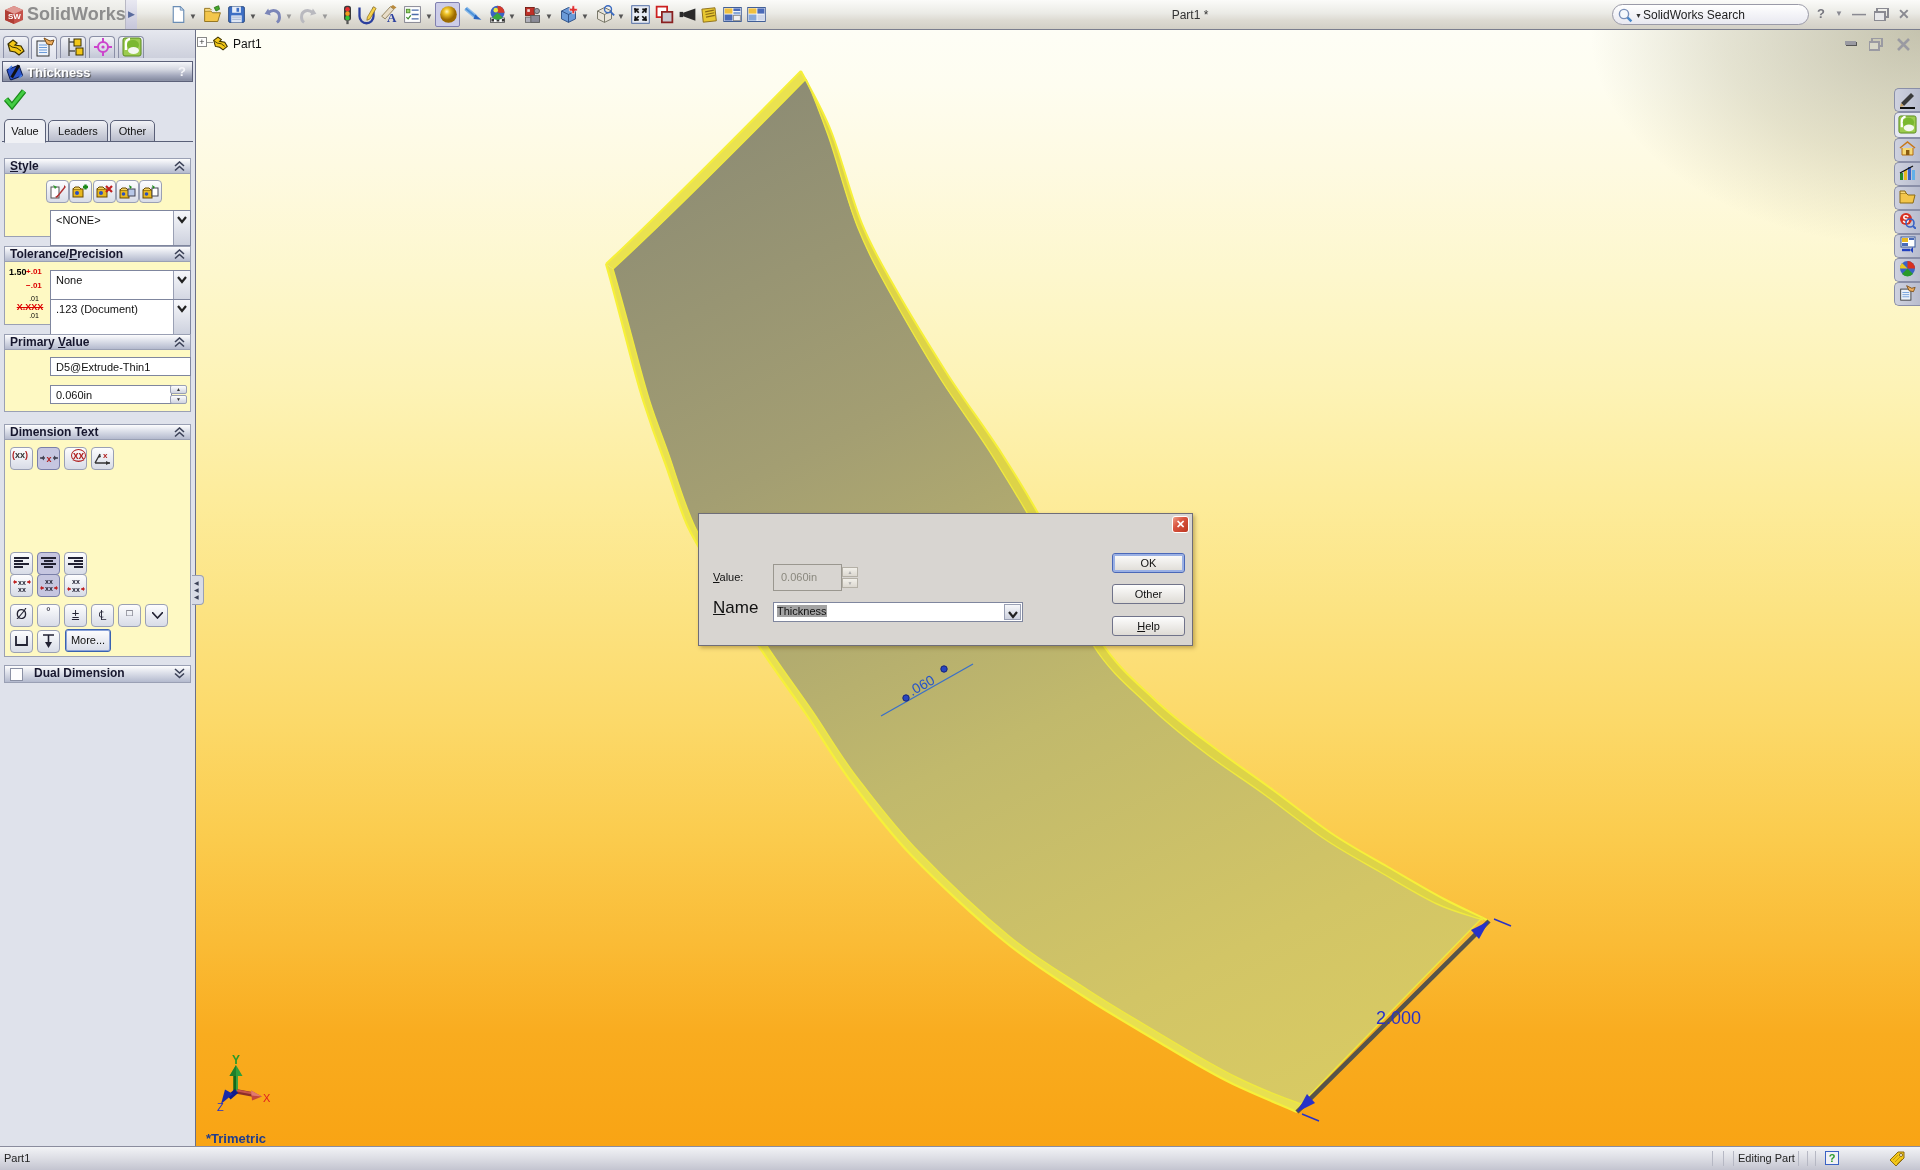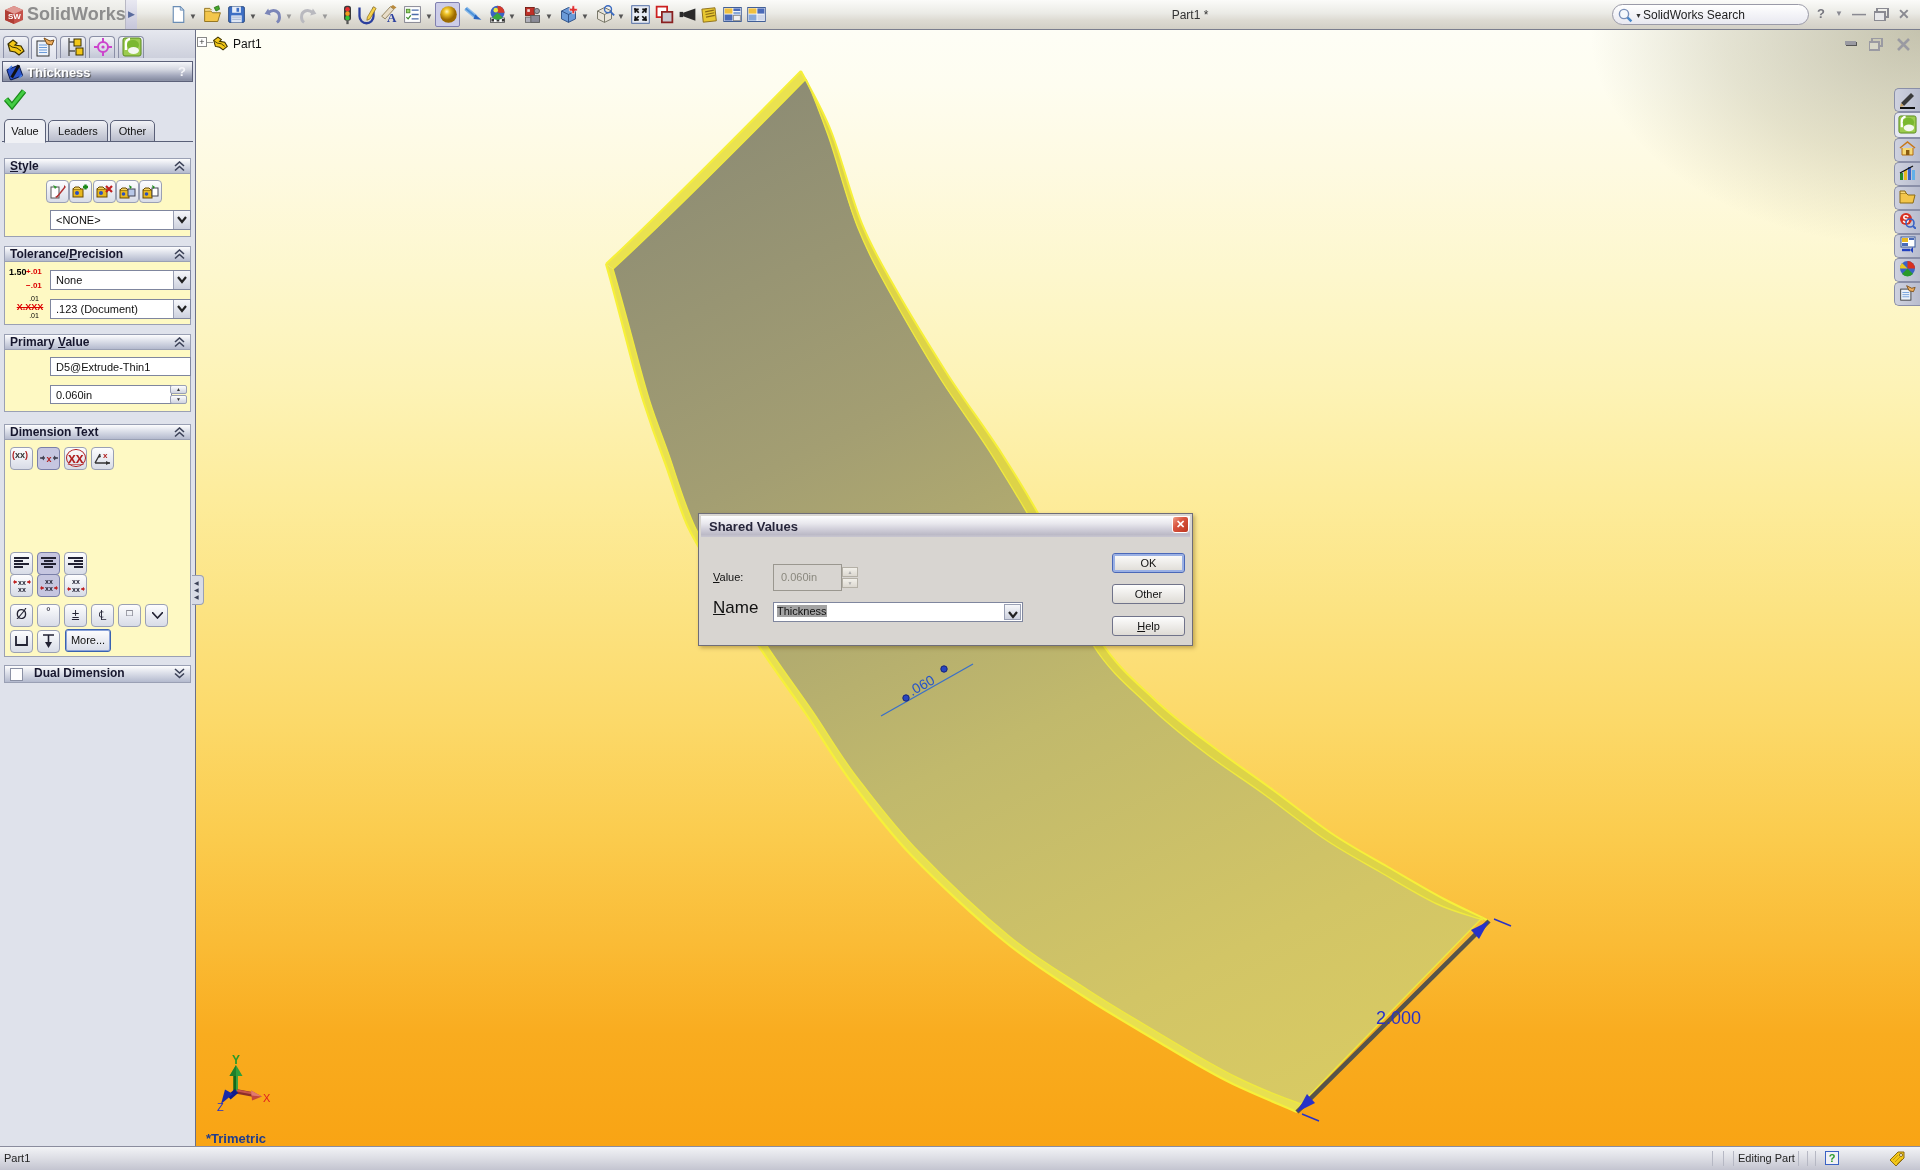--- a/index.html
+++ b/index.html
@@ -26,21 +26,21 @@
 .pmtab { position:absolute; top:6px; width:26px; height:22px; border:1px solid #8a8fa6; border-bottom:none; border-radius:4px 4px 0 0; background:linear-gradient(180deg,#f2f3f7,#c3c7d6); }
 .pmtab.sel { background:linear-gradient(180deg,#f6f7fa,#dfe2ec); height:23px; }
 #pmheader { left:2px; top:31px; width:191px; height:21px; background:linear-gradient(180deg,#f6f7fa 0%,#d3d6e0 40%,#a3a8bc 72%,#878da2 95%,#9298ac 100%); border:1px solid #5c6179; }
 #pmheader .t { position:absolute; left:24px; top:3px; color:#fff; font-weight:bold; font-size:13px; text-shadow:1px 1px 1px #555; }
 #pmheader .q { position:absolute; right:6px; top:2px; color:#f4f4f8; font-weight:bold; font-size:13px; }
 .sect { position:absolute; left:4px; width:187px; border:1px solid #9aa0b4; background:#fef9c3; }
 .sect-h { position:relative; height:15px; background:linear-gradient(180deg,#fdfdfe 0%,#d4d8e4 55%,#b4bace 100%); border-bottom:1px solid #9aa0b4; font-size:12px; font-weight:bold; color:#17172e; padding-left:5px; line-height:15px; }
 .chev { position:absolute; right:5px; top:2px; }
 .sbtn { position:absolute; width:23px; height:23px; background:linear-gradient(180deg,#fdfdfe,#d8dce7); border:1px solid #9aa0b4; border-radius:4px; }
 .sbtn.sel { background:#c6c6e0; border-color:#7a7fa8; }
-.combo { position:absolute; height:20px; background:#fff; border:1px solid #7f869e; font-size:11px; color:#111;padding-left:12px; }
+.combo { position:absolute; height:36px; background:#fff; border:1px solid #7f869e; font-size:11px; color:#111;padding-left:12px; }
 .combo .ct { position:absolute; left:5px; top:3px; white-space:nowrap; }
 .combo .ca { position:absolute; right:0; top:0; bottom:0; width:17px; background:linear-gradient(180deg,#f6f7fa,#cdd1de); border-left:1px solid #9aa0b4; text-align:center; }
 .ca svg { margin-top:5px; }
 .tfield { position:absolute; height:19px; background:#fff; border:1px solid #7f869e; font-size:11px; color:#111; }
 .tfield .ct { position:absolute; left:5px; top:3px; white-space:nowrap; }
 
 #viewport { left:196px; top:30px; width:1724px; height:1116px;
   background:linear-gradient(180deg,#fefef6 0%,#fefdf0 5%,#fefae2 12%,#fdf7cd 22%,#fdf3b6 32%,#fdec9b 42%,#fce382 52%,#fcd969 62%,#fbcc4e 72%,#fabb35 82%,#f9ac1f 90%,#f9a414 100%);
 }
 #scene { left:196px; top:30px; width:1724px; height:1116px; }
@@ -378,21 +378,21 @@
   <div class="sbtn" style="left:5px;top:22px"></div>
   <div class="sbtn sel" style="left:32px;top:22px"></div>
   <div class="sbtn" style="left:59px;top:22px"></div>
   <div class="sbtn" style="left:86px;top:22px"></div>
   <div class="abs" style="left:7px;top:25px;width:20px;font-size:9px;color:#b02020;font-weight:bold">(<span style="color:#333">xx</span>)</div>
   <svg class="abs" style="left:35px;top:27px" width="18" height="12" viewBox="0 0 18 12">
         <path d="M0 6h5M13 6h5" stroke="#445" stroke-width="1.6"></path>
         <path d="M5 6L1 6m0 0l3-2.5v5zM13 6l4 0m0 0l-3-2.5v5z" fill="#445"></path>
         <text x="6.5" y="9.5" font-size="9" fill="#b02020" font-weight="bold" font-family="Liberation Sans">x</text>
       </svg>
-  <div class="abs" style="left:61px;top:25px;width:20px;text-align:left;font-size:14px;color:#b02020;font-weight:bold"><span style="border:1.4px solid #b02020;border-radius:50%;padding:0 1px">x̲x̲</span></div>
+  <div class="abs" style="left:61px;top:25px;width:20px;text-align:right;font-size:10px;color:#b02020;font-weight:bold"><span style="border:1.4px solid #b02020;border-radius:50%;padding:0 1px">x̲x̲</span></div>
   <svg class="abs" style="left:89px;top:25px" width="18" height="16" viewBox="0 0 18 16">
         <path d="M1 13h15M1 13l5-9" stroke="#333" stroke-width="1.4"></path>
         <path d="M16 13l-4-2v4zM6 4L4 8l3-1z" fill="#333"></path>
         <text x="9" y="8" font-size="8" fill="#b02020" font-weight="bold" font-family="Liberation Sans">x</text>
       </svg>
   <div class="sbtn" style="left:5px;top:127px"></div>
   <div class="sbtn sel" style="left:32px;top:127px"></div>
   <div class="sbtn" style="left:59px;top:127px"></div>
   <svg class="abs" style="left:9px;top:132px" width="15" height="13" viewBox="0 0 15 13">
         <path d="M0 1h15M0 4h9M0 7h15M0 10h9" stroke="#223" stroke-width="2"></path>
@@ -592,23 +592,20 @@
     <path d="M8.5 1a7.5 7.5 0 017.5 7.5H8.5z" fill="#d83020"></path>
     <path d="M8.5 8.5L14 14a7.5 7.5 0 01-11 0z" fill="#2a9a2a"></path>
     <path d="M1 8.5h7.5L3 3a7.5 7.5 0 00-2 5.5z" fill="#e8c820"></path>
   </svg>
 <svg class="abs" style="left:1899px;top:284px" width="17" height="17" viewBox="0 0 20 20">
     <rect x="2" y="6" width="12" height="13" fill="#ecf2fa" stroke="#333"></rect>
     <path d="M4 10h8M4 12.5h8M4 15h8" stroke="#6a9ad8"></path>
     <path d="M9 2l6 3 4-1-2 5-5-1z" fill="#f0b060" stroke="#7a4a10"></path>
   </svg>
 <div class="abs" id="dialog">
- <div id="dlg-title">
-      <div class="t">Shared Values</div>
-    </div>
  <div id="dlg-close">✕</div>
  <div class="abs" style="left:14px;top:57px;font-size:11px;color:#111"><span style="text-decoration:underline">V</span>alue:</div>
  <div class="abs" style="left:74px;top:50px;width:69px;height:27px;background:#d8d5d1;border:1px solid #9a978f;font-size:11px;color:#8a887e;line-height:25px;padding-left:7px">0.060in</div>
  <div class="abs" style="left:143px;top:53px;width:16px;height:10px;background:linear-gradient(180deg,#f2f0ea,#dcd8d0);border:1px solid #b4b0a6;font-size:5px;color:#aaa;text-align:center;line-height:9px">▲</div>
  <div class="abs" style="left:143px;top:64px;width:16px;height:10px;background:linear-gradient(180deg,#f2f0ea,#dcd8d0);border:1px solid #b4b0a6;font-size:5px;color:#aaa;text-align:center;line-height:9px">▼</div>
  <div class="abs" style="left:14px;top:84px;font-size:17px;color:#111"><span style="text-decoration:underline">N</span>ame</div>
  <div class="abs" style="left:74px;top:88px;width:250px;height:20px;background:#fff;border:1px solid #7f869e">
    <span style="position:absolute;left:3px;top:2px;font-size:11px;color:#111;background:#a3a3a3">Thickness</span>
    <div style="position:absolute;right:1px;top:1px;bottom:1px;width:17px;background:linear-gradient(180deg,#f6f7fa,#cdd1de);border:1px solid #9aa0b4;text-align:center"><svg width="10" height="8" viewBox="0 0 10 8" style="margin-top:4px">
           <path d="M1 1L5 6L9 1" fill="none" stroke="#222" stroke-width="2.2"></path>

